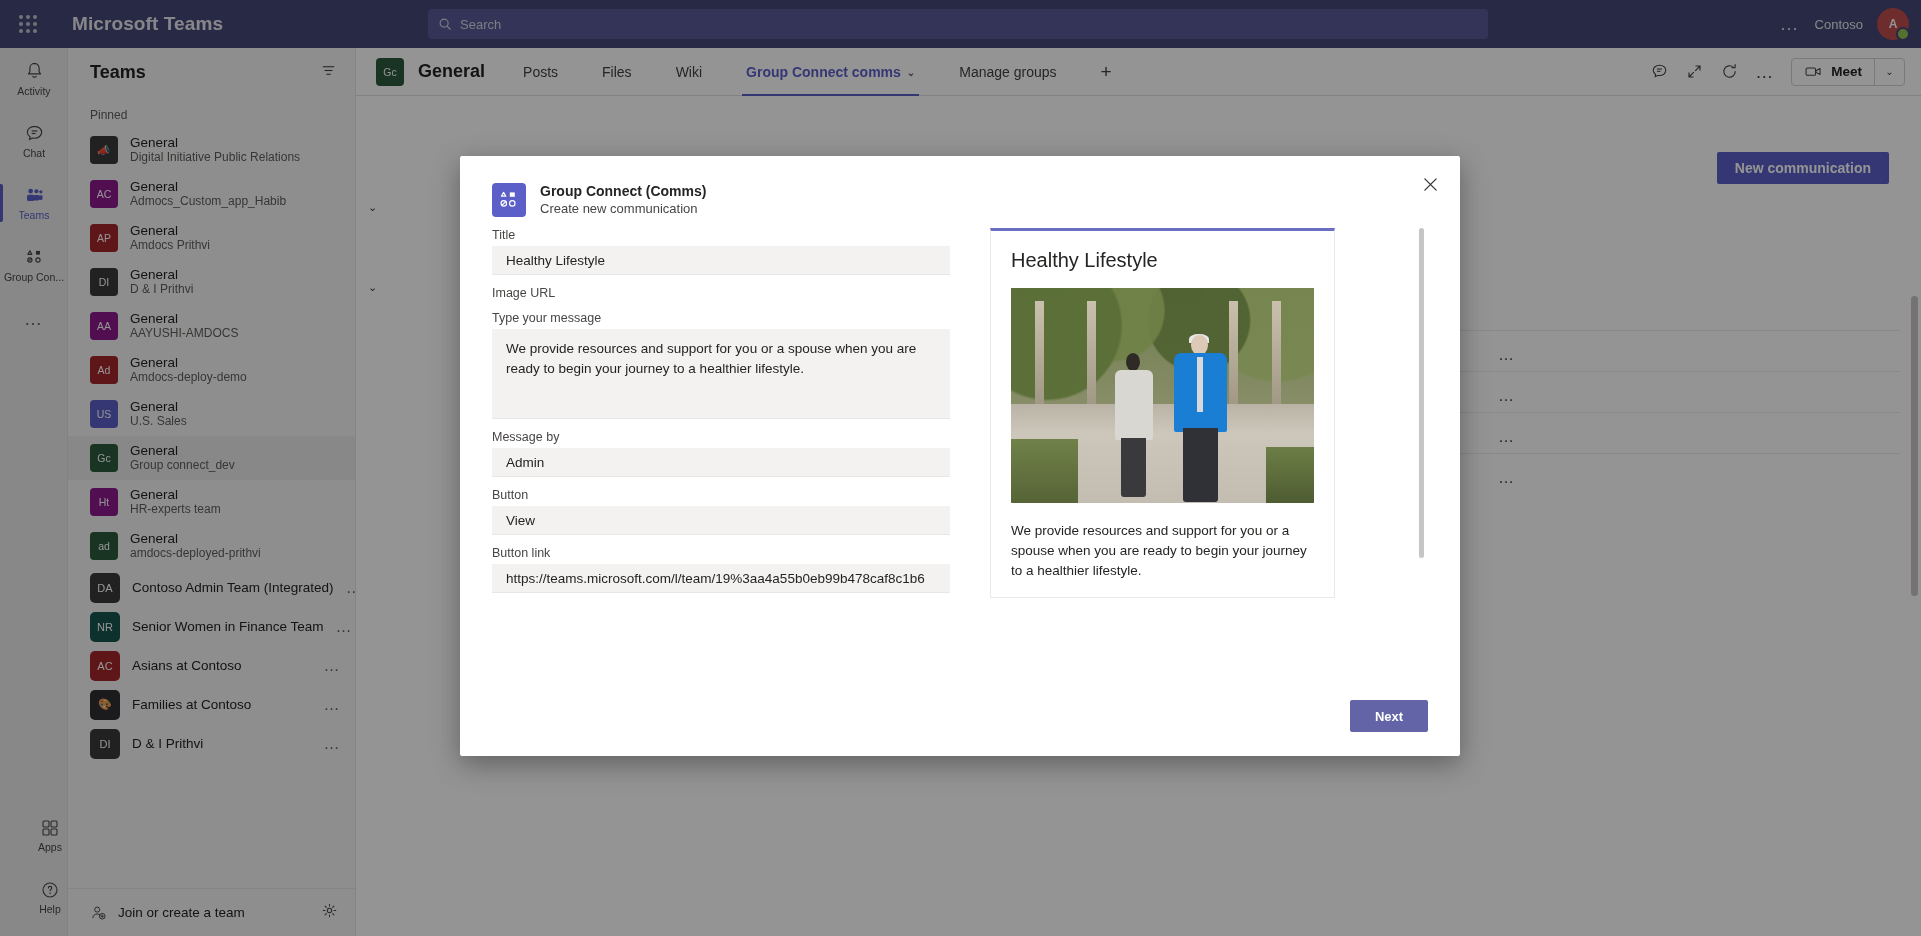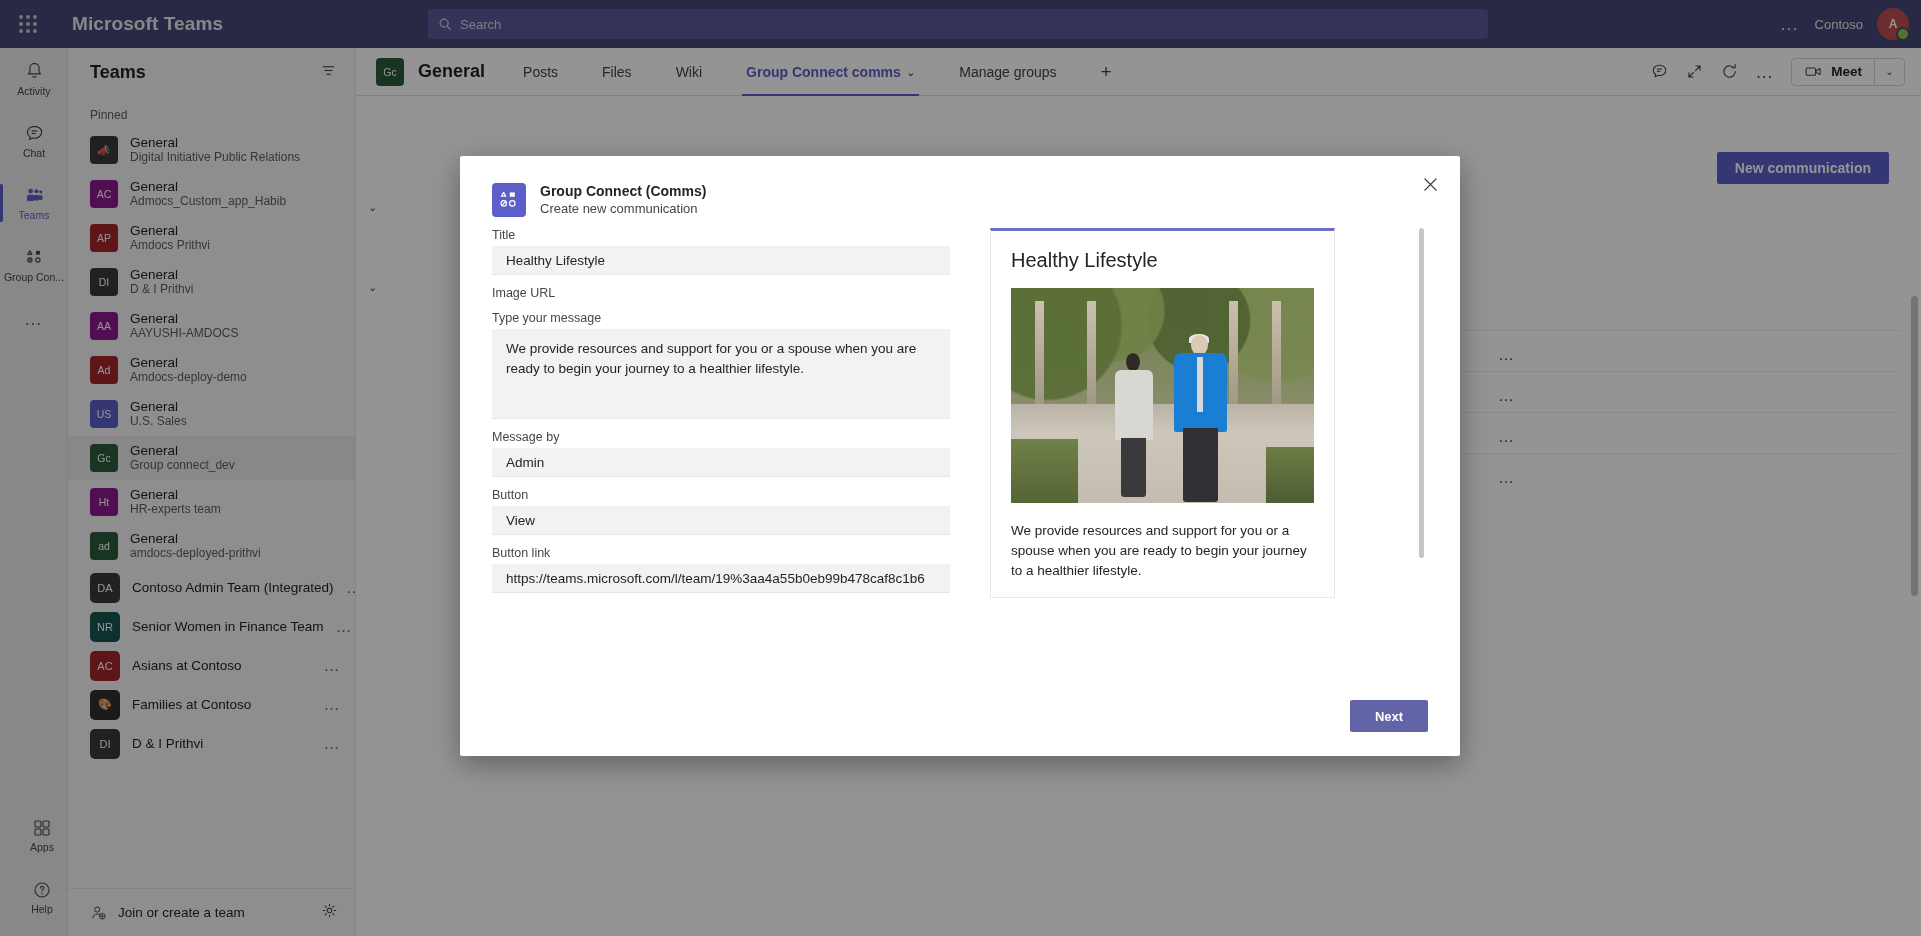--- a/index.html
+++ b/index.html
@@ -50,21 +50,21 @@
     align-items:center; justify-content:center; gap:3px; position:relative;
     color:#484644; cursor:pointer;
   }
   .rail-item .lbl { font-size:10.5px; line-height:12px; max-width:64px; text-align:center; overflow:hidden; white-space:nowrap; }
   .rail-item.sel { color:#5b5fc7; }
   .rail-item.sel::before {
     content:""; position:absolute; left:0; top:12px; width:3px; height:38px;
     background:#5b5fc7; border-radius:0 2px 2px 0;
   }
   .rail-more { width:68px; height:46px; display:flex; align-items:center; justify-content:center; color:#605e5c; font-size:18px; letter-spacing:2px; line-height:8px;}
-  .rail-bottom { position:absolute; bottom:8px; left:8px; width:68px; }
+  .rail-bottom { position:absolute; bottom:8px; left:16px; width:68px; }
 
   
   .panel {
     position:absolute; left:68px; top:48px; width:288px; height:888px;
     background:#f5f5f5; border-right:1px solid #e3e3e3;
   }
   .panel-head { height:48px; display:flex; align-items:center; justify-content:space-between; padding:0 18px 0 22px; }
   .panel-title { font-size:18px; font-weight:700; color:#252423; }
   .panel-filter { color:#484644; }
   .panel-scroll { height:calc(888px - 48px - 48px); overflow:hidden; }

